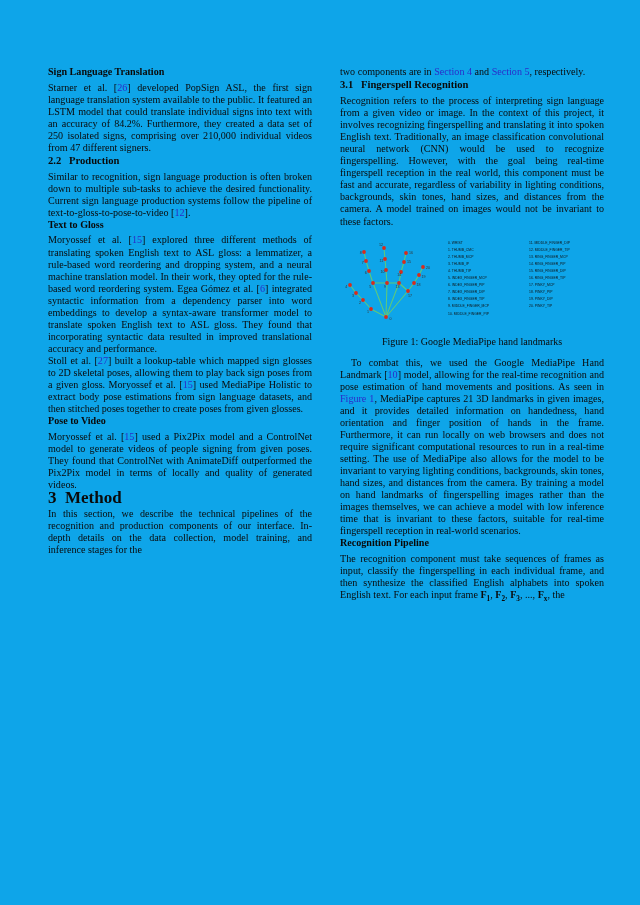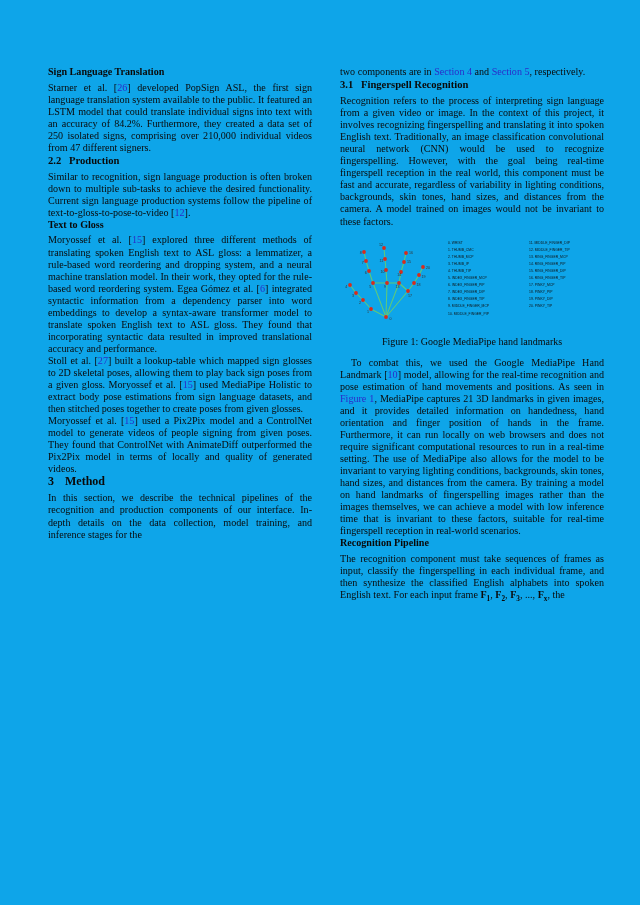--- a/index.html
+++ b/index.html
@@ -54,21 +54,21 @@
     font-size: 10.6px;
     line-height: 13px;
     font-weight: bold;
     text-align: left;
   }
   h2.sec .num {
     display: inline-block;
     min-width: 21px;
   }
   h2.sec.big {
-    font-size: 12px;
+    font-size: 17px;
   }
   h2.sec.big .num {
     min-width: 17px;
   }
   .gap-before-head {
     margin-top: 10.5px;
   }
   .cite {
     color: #2b2bc9;
   }
@@ -143,20 +143,21 @@
 
       <p class="para"><span>Similar to recognition, sign language production is often broken down to multiple sub-tasks to achieve the desired functionality. Current sign language production systems follow the pipeline of text-to-gloss-to-pose-to-video [</span><span class="cite">12</span><span>].</span></p>
 
       <h3 class="sub gap-before-head">Text to Gloss</h3>
 
       <p class="para"><span>Moryossef et al. [</span><span class="cite">15</span><span>] explored three different methods of translating spoken English text to ASL gloss: a lemmatizer, a rule-based word reordering and dropping system, and a neural machine translation model. In their work, they opted for the rule-based word reordering system. Egea Gómez et al. [</span><span class="cite">6</span><span>] integrated syntactic information from a dependency parser into word embeddings to develop a syntax-aware transformer model to translate spoken English text to ASL gloss. They found that incorporating syntactic data resulted in improved translational accuracy and performance.</span></p>
 
 
       <p class="para"><span>Stoll et al. [</span><span class="cite">27</span><span>] built a lookup-table which mapped sign glosses to 2D skeletal poses, allowing them to play back sign poses from a given gloss. Moryossef et al. [</span><span class="cite">15</span><span>] used MediaPipe Holistic to extract body pose estimations from sign language datasets, and then stitched poses together to create poses from given glosses.</span></p>
 
+      <h3 class="sub gap-before-head">Pose to Video</h3>
 
       <p class="para"><span>Moryossef et al. [</span><span class="cite">15</span><span>] used a Pix2Pix model and a ControlNet model to generate videos of people signing from given poses. They found that ControlNet with AnimateDiff outperformed the Pix2Pix model in terms of locally and quality of generated videos.</span></p>
 
       <h2 class="sec big gap-before-head"><span class="num">3</span><span>Method</span></h2>
 
       <p class="para">In this section, we describe the technical pipelines of the recognition and production components of our interface. In-depth details on the data collection, model training, and inference stages for the</p>
     </div>
 
     <div class="col">
 

